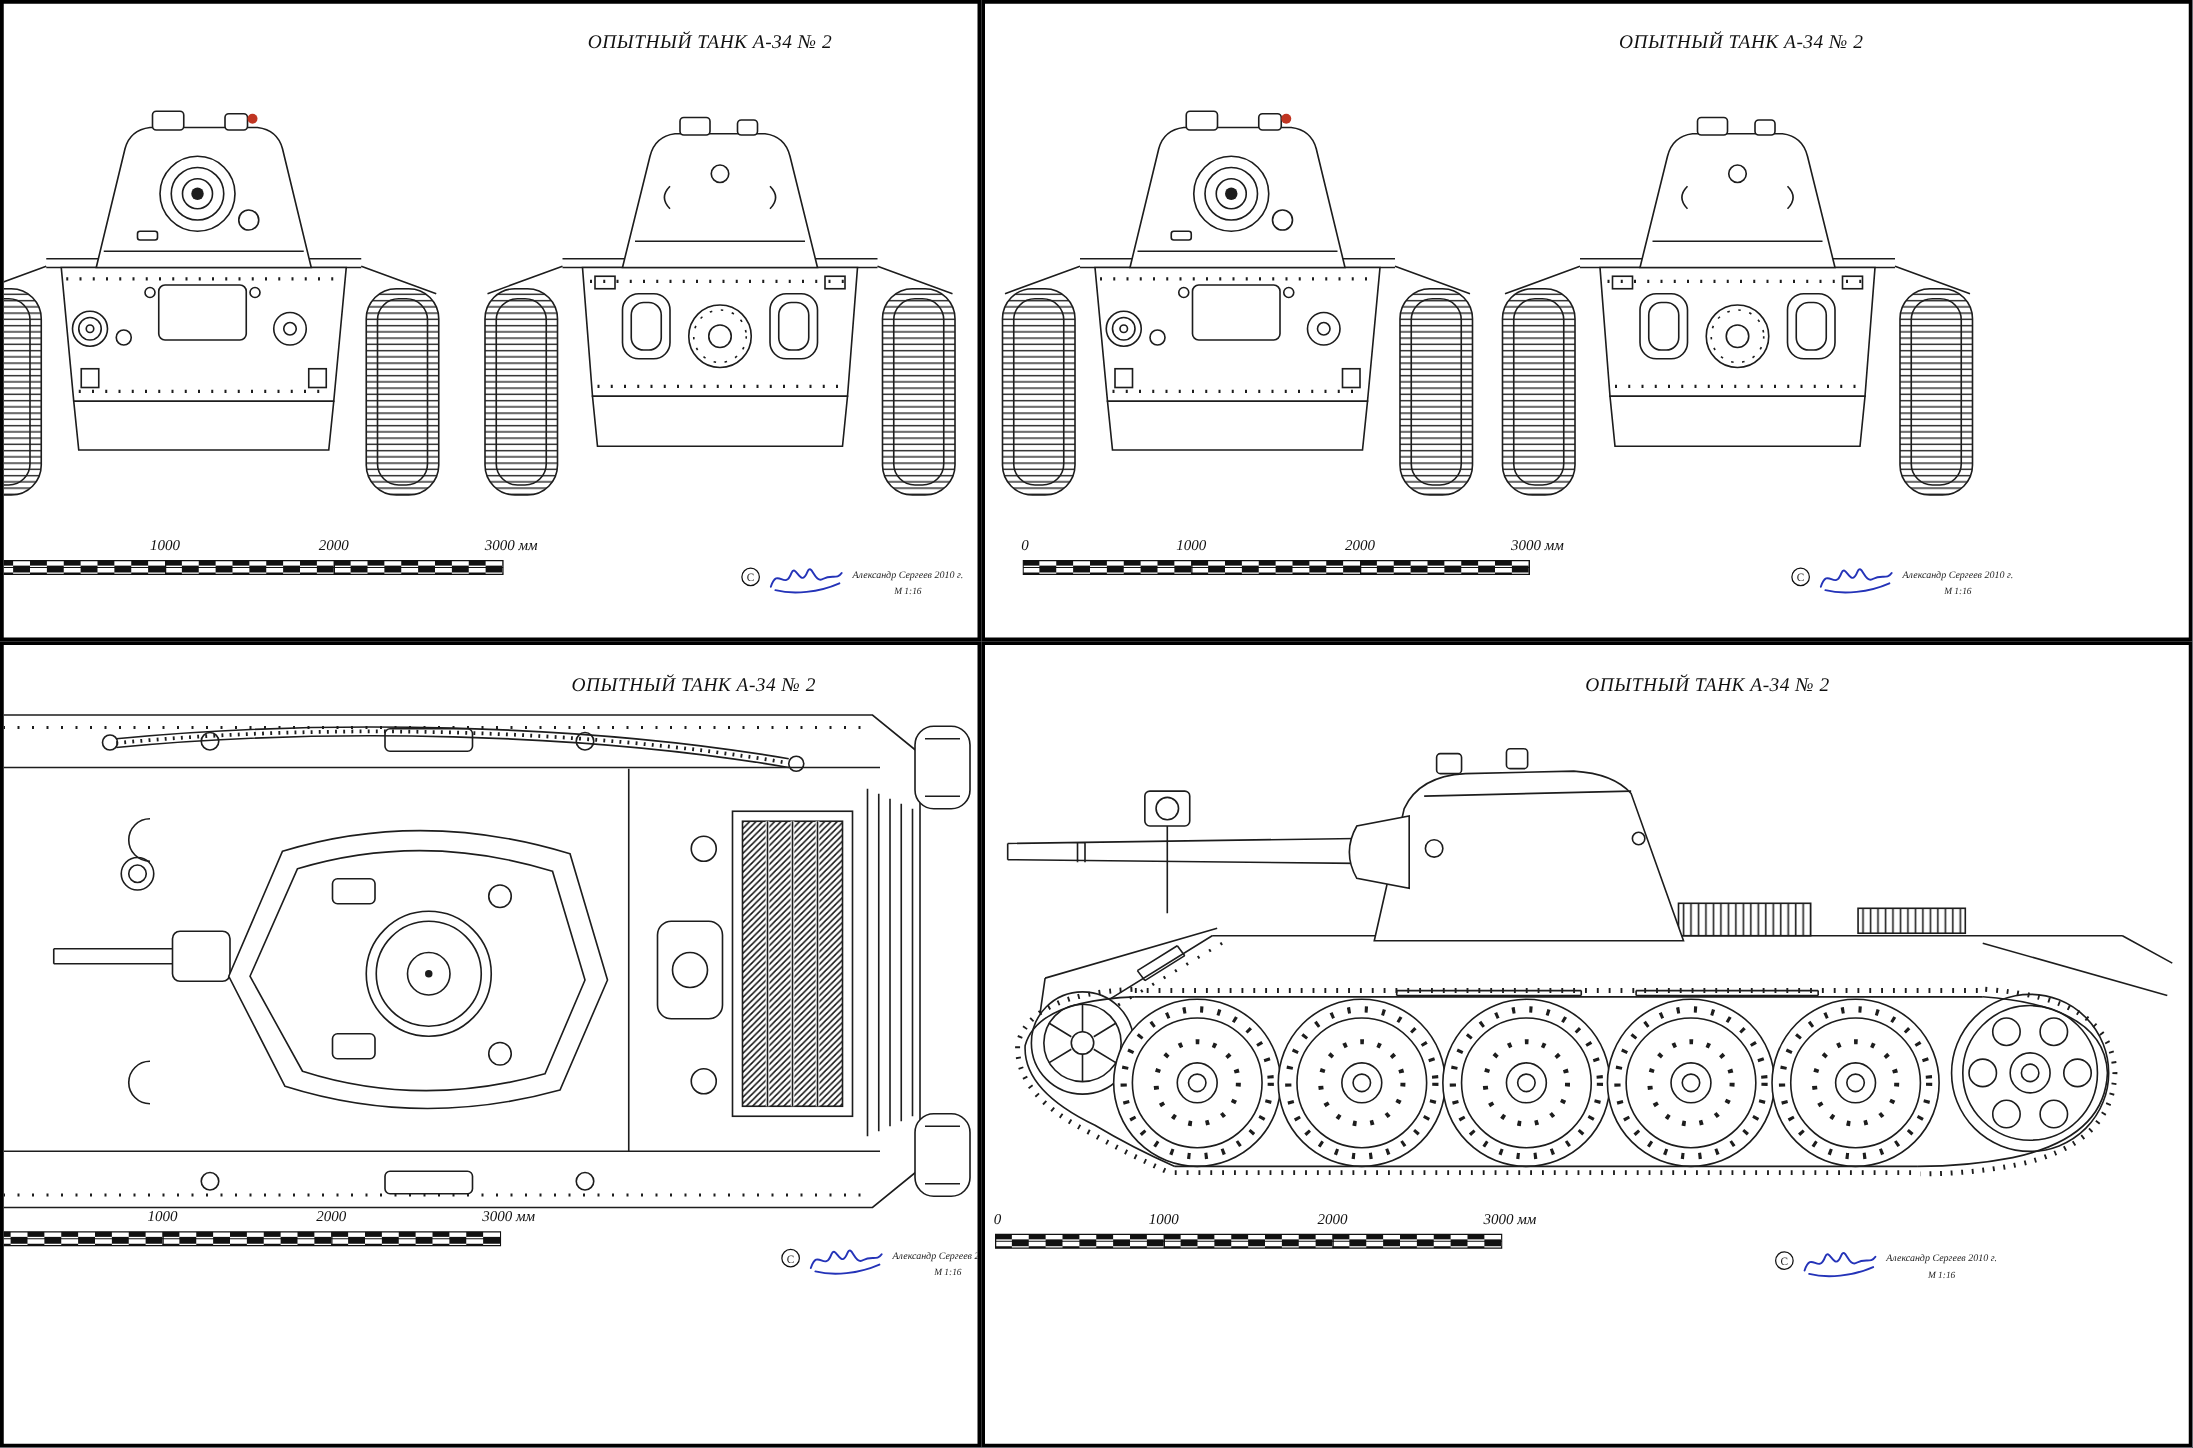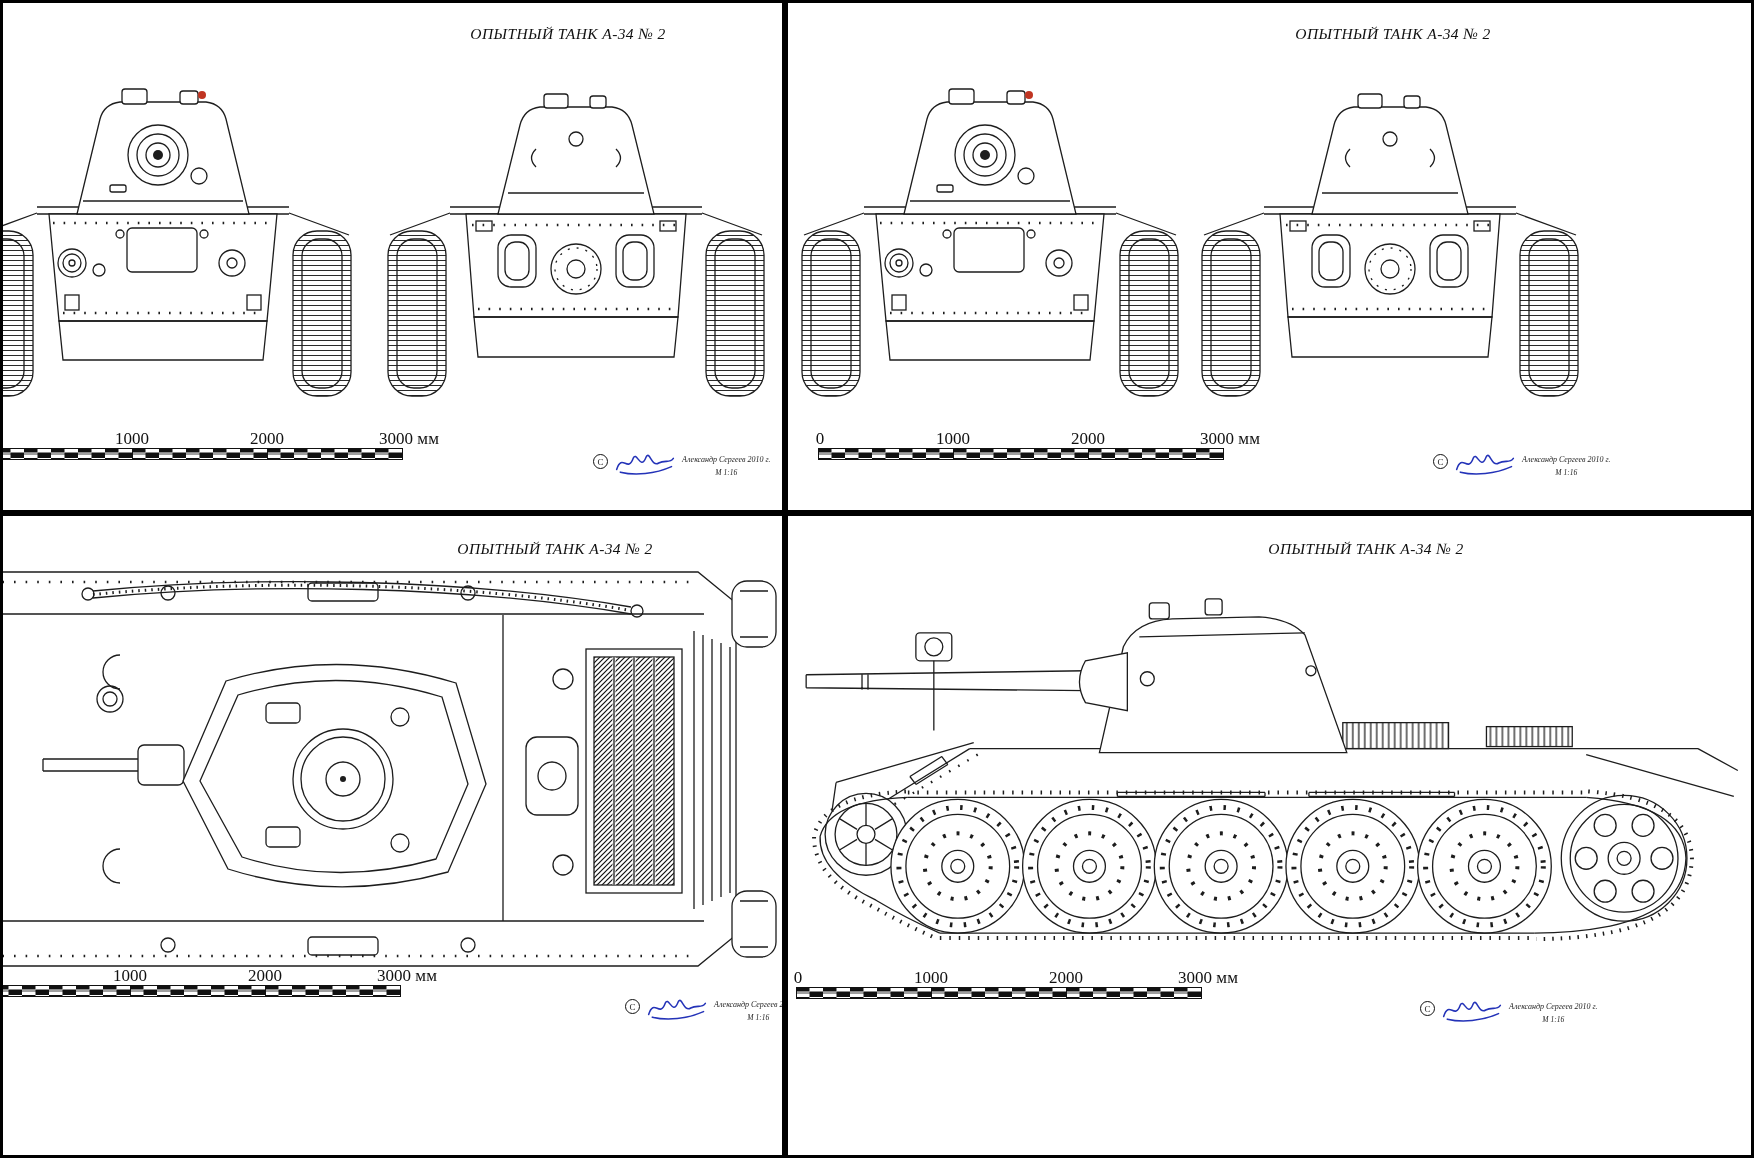--- a/index.html
+++ b/index.html
@@ -6,22 +6,22 @@
   html,body { width:1754px; height:1158px; overflow:hidden; background:#fff; }
   body { font-family:"Liberation Serif", serif; color:#1d1d1d; }
   .sheet { display:grid; width:1754px; height:1158px;
            grid-template-columns:785px 969px; grid-template-rows:513px 645px; background:#0f172a; }
   .panel { position:relative; border:3px solid #000; background:#fff; overflow:hidden; }
   .title { position:absolute; transform:translateX(-50%); font-style:italic; font-size:15.5px;
            letter-spacing:.4px; white-space:nowrap; color:#111; }
   .drawing { position:absolute; }
   .scalebar { position:absolute; height:14px; }
   .scalebar svg { display:block; }
-  .sl { position:absolute; top:-18px; transform:translateX(-50%); 
-        font-size:17px; white-space:nowrap; color:#111; }
+  .sl { position:absolute; top:-18px; transform:translateX(-50%); font-style:italic;
+        font-size:12px; white-space:nowrap; color:#111; }
   .copyright { position:absolute; display:flex; align-items:flex-start; gap:5px; }
   .csym { width:15px; height:15px; border:1.3px solid #111; border-radius:50%; font-size:9px;
           display:flex; align-items:center; justify-content:center; margin-top:5px; flex:none; }
   .sig { width:64px; height:28px; flex:none; }
   .ctext { display:flex; flex-direction:column; font-style:italic; font-size:8px;
            line-height:1.6; margin-top:5px; white-space:nowrap; }
   .cscale { align-self:center; font-size:7.5px;font-style:italic; }
   .hiddefs { position:absolute; left:-9999px; width:0; height:0; }
 </style>
 </head>

